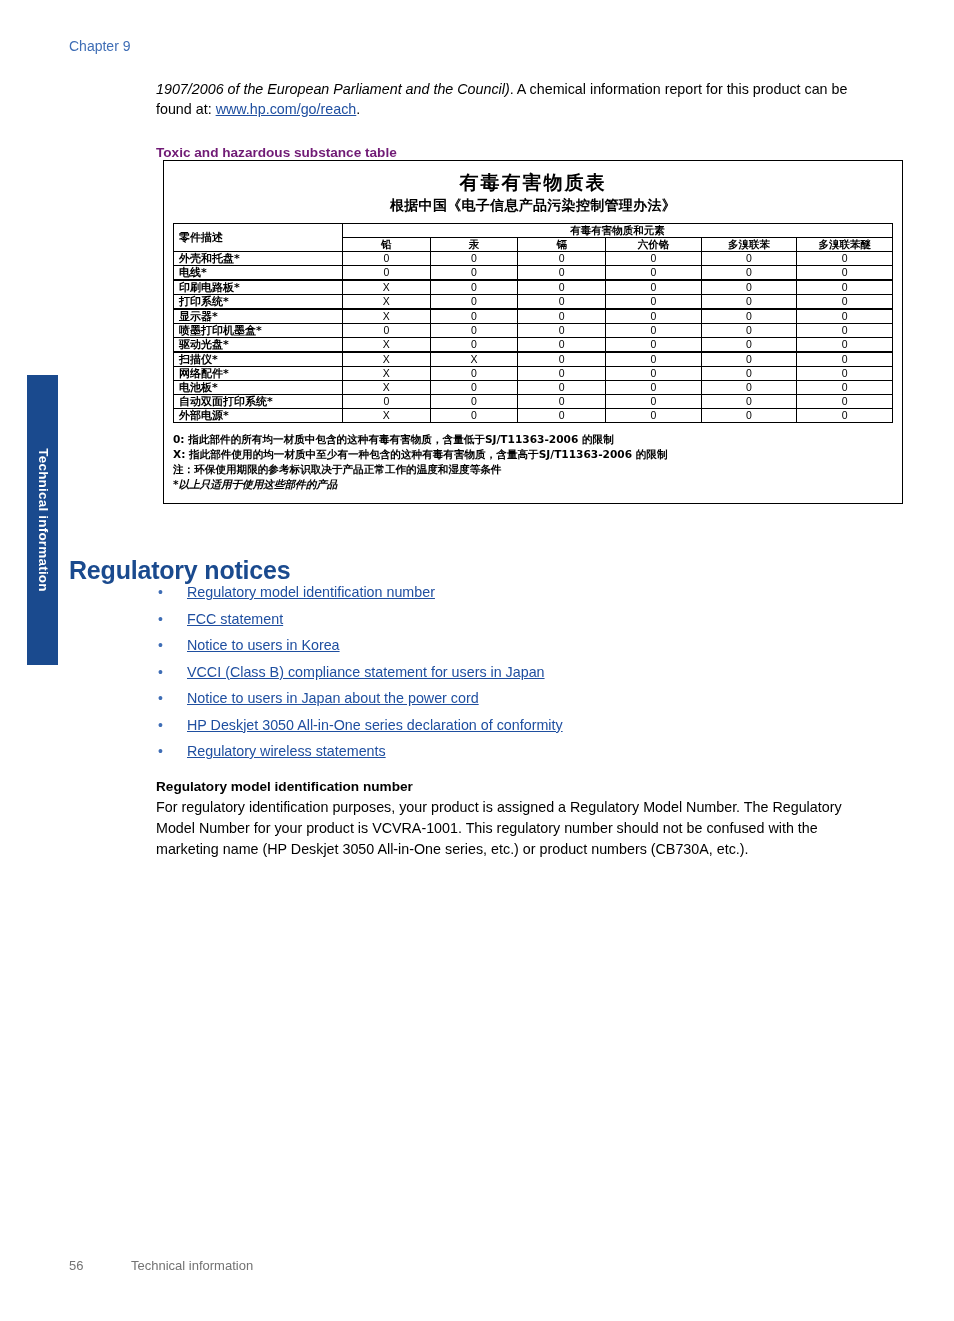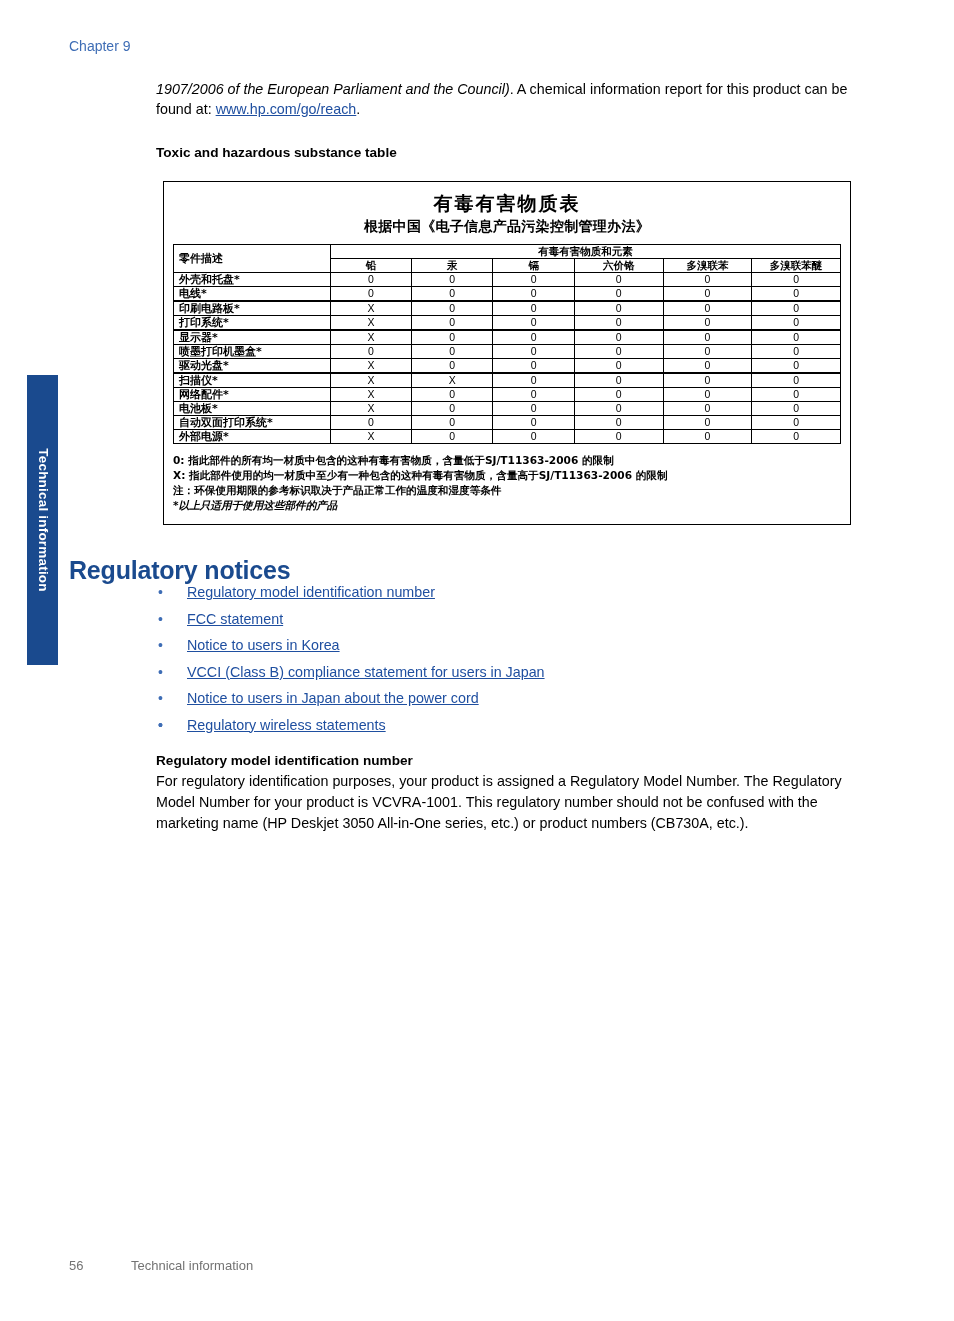--- a/index.html
+++ b/index.html
@@ -66,28 +66,27 @@
   }
   .url-link {
     color: #1F4FA0;
     text-decoration: underline;
   }
 
   .sub-heading {
     font-size: 13.6px;
     font-weight: bold;
     margin-top: 26px;
-    color: #000000;
+    color: #701a75;
   }
 
   
   .cn-box {
-    margin-top: 21px;
     margin-left: 7px;
-    width: 688px;
+    width: 740px;
     border: 1.6px solid #000;
     box-sizing: border-box;
     padding: 9px 9px 11px 9px;
     background: #fff;
   }
   .cn-title {
     text-align: center;
     font-size: 19px;
     font-weight: bold;
     font-family: "DejaVu Sans", "Liberation Sans", sans-serif;
@@ -407,20 +406,21 @@
     <li>
       <span class="bullet">•</span>
       <a href="#">VCCI (Class B) compliance statement for users in Japan</a>
     </li>
     <li>
       <span class="bullet">•</span>
       <a href="#">Notice to users in Japan about the power cord</a>
     </li>
     <li>
       <span class="bullet">•</span>
+      <a href="#">HP Deskjet 3050 All-in-One series declaration of conformity</a>
     </li>
     <li>
       <span class="bullet">•</span>
       <a href="#">Regulatory wireless statements</a>
     </li>
   </ul>
 
   <div class="sub-heading2">Regulatory model identification number</div>
   <p class="body-para">For regulatory identification purposes, your product is assigned a Regulatory Model Number. The Regulatory Model Number for your product is VCVRA-1001. This regulatory number should not be confused with the marketing name (HP Deskjet 3050 All-in-One series, etc.) or product numbers (CB730A, etc.).</p>
 </div>

